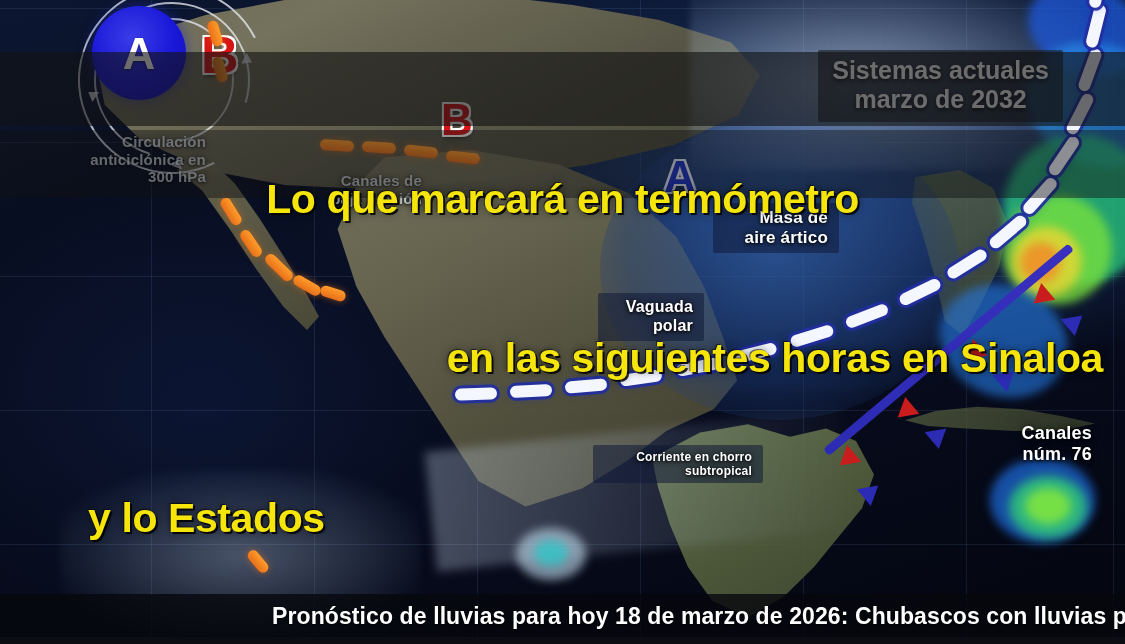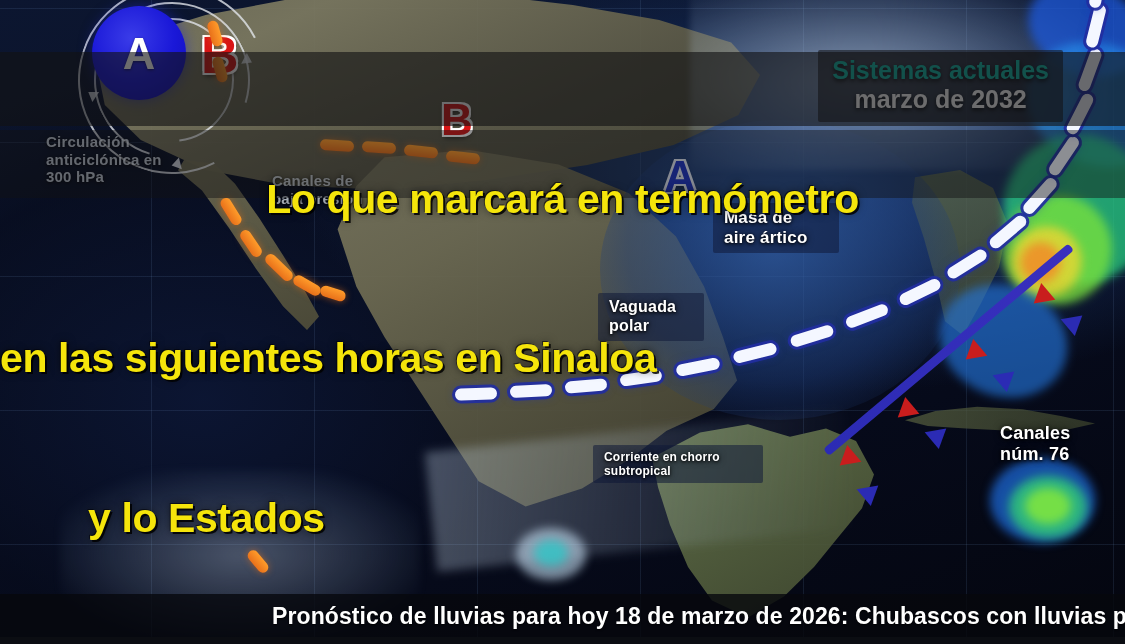--- a/index.html
+++ b/index.html
@@ -59,21 +59,21 @@
     position: absolute; color: #1c34c8; font-weight: bold; line-height: .92;
     text-shadow:
       -2px -2px 0 #e8eefc,  2px -2px 0 #e8eefc,
       -2px  2px 0 #e8eefc,  2px  2px 0 #e8eefc,
        0   3px 5px rgba(0,0,0,.6);
   }
 
   
   .maplabel {
     position: absolute; color: #ffffff; font-weight: bold;
-    text-align: left; line-height: 1.18; letter-spacing: .2px;
+    text-align: right; line-height: 1.18; letter-spacing: .2px;
     text-shadow: 0 1px 3px rgba(0,0,0,.95), 0 0 7px rgba(0,0,0,.8);
   }
   .maplabel.boxed {
     background: rgba(16,26,56,.55);
     padding: 5px 11px; border-radius: 2px;
   }
   .maplabel.dim { color: #cfd6de; opacity: .82; }
 
   
   .jetdash {
@@ -101,34 +101,34 @@
   }
   #caption {
     position: absolute; left: 0; top: 66px; width: 1125px;
     color: #f5e50b; font-weight: bold; font-size: 41px; line-height: 1.30;
     letter-spacing: -.4px;
     text-shadow: 2px 2px 0 rgba(0,0,0,.85), -1px -1px 0 rgba(0,0,0,.55),
                  0 0 9px rgba(0,0,0,.6);
     white-space: pre;
   }
   #caption .l1 { display:block; text-align:center; }
-  #caption .l2 { display:block; text-align:left; padding-right: 22px; }
+  #caption .l2 { display:block; text-align:right; padding-right: 22px; }
   #caption .l3 { display:block; text-align:left;   padding-left: 88px; }
 
   #headerbox {
     position: absolute; right: 62px; top: 50px;
     background: rgba(22,24,28,.60);
     padding: 6px 14px 8px 14px; border-radius: 2px;
     text-align: center;
   }
   #headerbox div {
     color: #ffffff; font-weight: bold; font-size: 25px; line-height: 1.16;
     text-shadow: 0 2px 4px rgba(0,0,0,.9);
   }
-  #headerbox .faint { color: #14b8a6; }
+  #headerbox .faint { color: #ffffff; }
 
   #tickerbar {
     position: absolute; left: 0; bottom: 6px; width: 1125px; height: 44px;
     background: rgba(6,8,12,.80);
     display: flex; align-items: center;
     overflow: hidden;
   }
   #ticker {
     color: #ffffff; font-size: 23px; font-weight: bold;
     white-space: nowrap; padding-left: 272px; letter-spacing: .1px;

